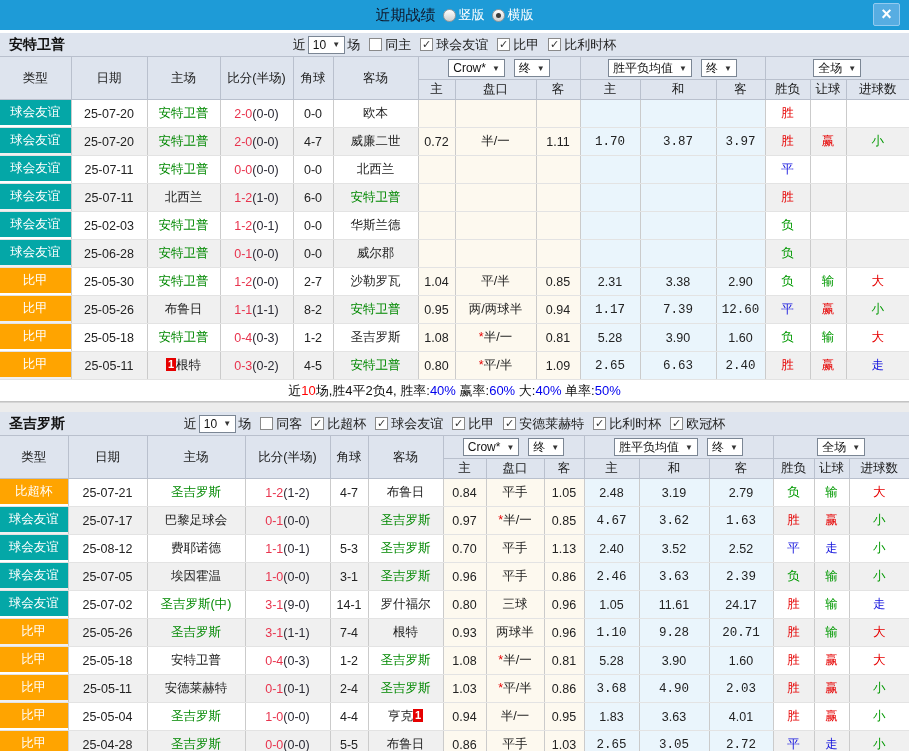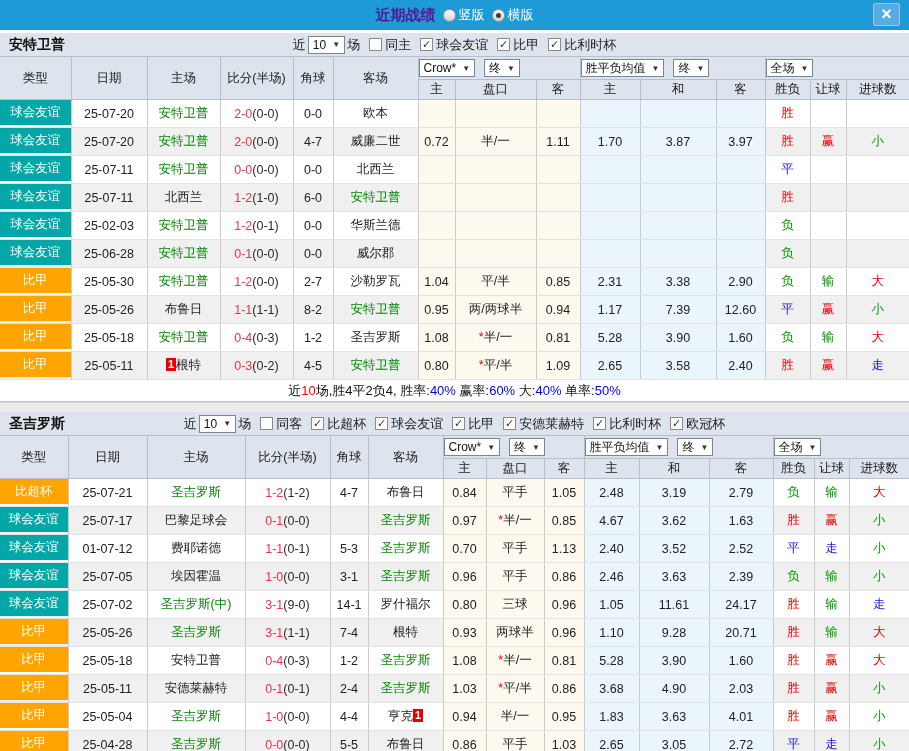--- a/index.html
+++ b/index.html
@@ -13,21 +13,21 @@
     --cream: #fdf9ef;
     --lblue: #eaf5fc;
   }
   .window { width: 909px; height: 751px; overflow: hidden; }
 
   
   .titlebar {
     height: 30px; background: var(--title-blue); position: relative;
     display: flex; align-items: center; justify-content: center; gap: 7px;
   }
-  .titlebar .title { color: #4c1d95; font-weight: bold; font-size: 15px; }
+  .titlebar .title { color: #0f172a; font-weight: normal; font-size: 15px; }
   .radio-opt { display: inline-flex; align-items: center; gap: 3px; color: #fff; font-size: 13px; cursor: pointer; }
   .radio {
     width: 13px; height: 13px; border-radius: 50%;
     background: linear-gradient(#ffffff,#cfcfcf); border: 1px solid #9a9a9a;
     display: inline-block; position: relative;
   }
   .radio.sel::after {
     content: ""; position: absolute; left: 3px; top: 3px;
     width: 5px; height: 5px; border-radius: 50%; background: #3c3c3c;
   }
@@ -66,32 +66,32 @@
   thead th {
     background: #dee4ee; border: 1px solid #b9c0cd;
     font-weight: normal; font-size: 12.5px; color: #1a1a1a;
     overflow: hidden; white-space: nowrap;
   }
   thead th:first-child { border-left: none; }
   thead th:last-child { border-right: none; }
   .hrowA th { height: 23px; }
   .hrowB th { height: 20px; }
   th.ctl { }
-  th .ctl-wrap { display: flex; gap: 9px; align-items: center; }
+  th .ctl-wrap { display: flex; justify-content: center; gap: 9px; align-items: center; }
   tbody td {
     border-right: 1px solid #cbcbcb; border-bottom: 1px solid #e3e3e3;
     text-align: center; font-size: 12.5px; height: 28px; color: #222;
     overflow: hidden; white-space: nowrap;
   }
   tbody td:last-child { border-right: none; }
   tr.even td { background: #f0f0f0; }
   td.cream { background: var(--cream); }
   tr.even td.cream { background: var(--cream); }
   td.lblue { background: var(--lblue); }
-  tr.even td.lblue { background: var(--lblue); }
+  tr.even td.lblue { background: var(--lblue); font-family: Liberation Mono, monospace; }
   td.type-cell { padding: 0; vertical-align: top; }
   .badge { height: 25px; line-height: 25px; color: #fff; font-size: 12.5px; text-align: center; }
   .team-green { color: var(--home-green); }
   .ft { color: var(--score-red); }
   .ht { color: #2a2a35; }
   .rank {
     display: inline-block; background: #e60000; color: #fff; font-size: 11px;
     line-height: 13px; padding: 0 2px; font-weight: bold; vertical-align: 1px;
   }
   .star { color: #e60000; }
@@ -384,21 +384,21 @@
               </td>
               <td>25-05-11</td>
               <td><span class="rank">1</span><span>根特</span></td>
               <td><span class="ft">0-3</span><span class="ht">(0-2)</span></td>
               <td>4-5</td>
               <td><span class="team-green">安特卫普</span></td>
               <td class="cream">0.80</td>
               <td class="cream"><span class="star">*</span><span>平/半</span></td>
               <td class="cream">1.09</td>
               <td class="lblue">2.65</td>
-              <td class="lblue">3.58</td>
+              <td class="lblue">6.63</td>
               <td class="lblue">2.40</td>
               <td><span style="color: rgb(230, 0, 0);">胜</span></td>
               <td><span style="color: rgb(230, 0, 0);">赢</span></td>
               <td><span style="color: rgb(18, 18, 221);">走</span></td>
             </tr>
             <tr class="summary-row">
               <td colspan="15"><span style="color: rgb(17, 17, 17);">近</span><span style="color: rgb(255, 0, 0);">10</span><span style="color: rgb(17, 17, 17);">场,胜4平2负4, </span><span style="color: rgb(17, 17, 17);">胜率:</span><span style="color: rgb(0, 0, 238);">40%</span><span style="color: rgb(17, 17, 17);"> 赢率:</span><span style="color: rgb(0, 0, 238);">60%</span><span style="color: rgb(17, 17, 17);"> 大:</span><span style="color: rgb(0, 0, 238);">40%</span><span style="color: rgb(17, 17, 17);"> 单率:</span><span style="color: rgb(0, 0, 238);">50%</span></td>
             </tr>
           </tbody>
         </table>
@@ -537,21 +537,21 @@
               <td class="lblue">3.62</td>
               <td class="lblue">1.63</td>
               <td><span style="color: rgb(230, 0, 0);">胜</span></td>
               <td><span style="color: rgb(230, 0, 0);">赢</span></td>
               <td><span style="color: rgb(0, 153, 0);">小</span></td>
             </tr>
             <tr>
               <td class="type-cell">
                 <div class="badge" style="background: rgb(4, 167, 167);">球会友谊</div>
               </td>
-              <td>01-07-12</td>
+              <td>25-08-12</td>
               <td><span>费耶诺德</span></td>
               <td><span class="ft">1-1</span><span class="ht">(0-1)</span></td>
               <td>5-3</td>
               <td><span class="team-green">圣吉罗斯</span></td>
               <td class="cream">0.70</td>
               <td class="cream"><span>平手</span></td>
               <td class="cream">1.13</td>
               <td class="lblue">2.40</td>
               <td class="lblue">3.52</td>
               <td class="lblue">2.52</td>

